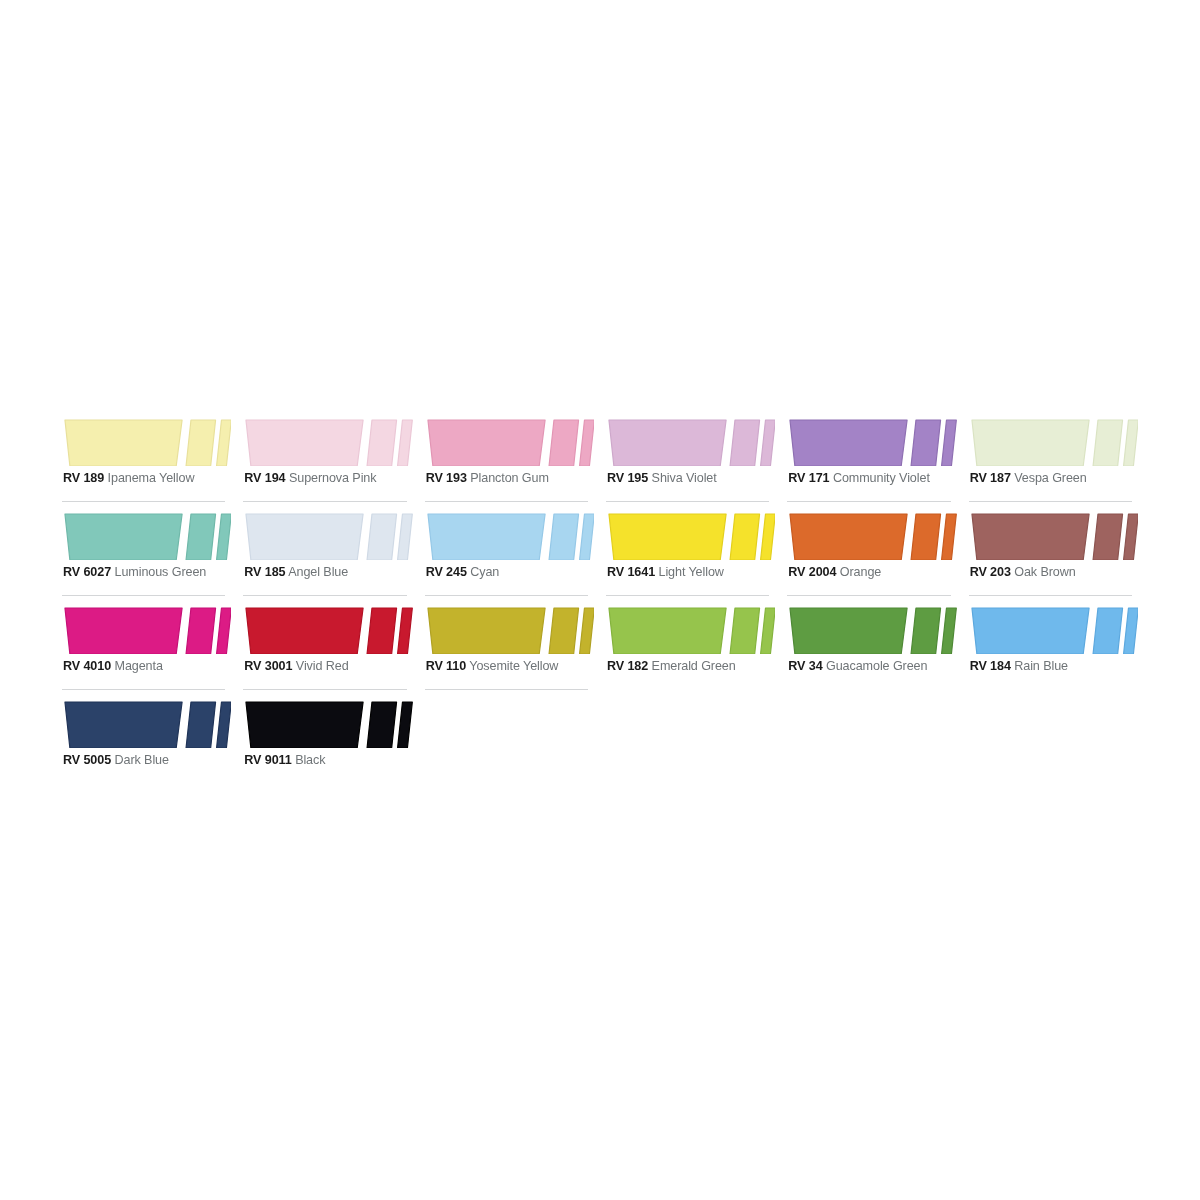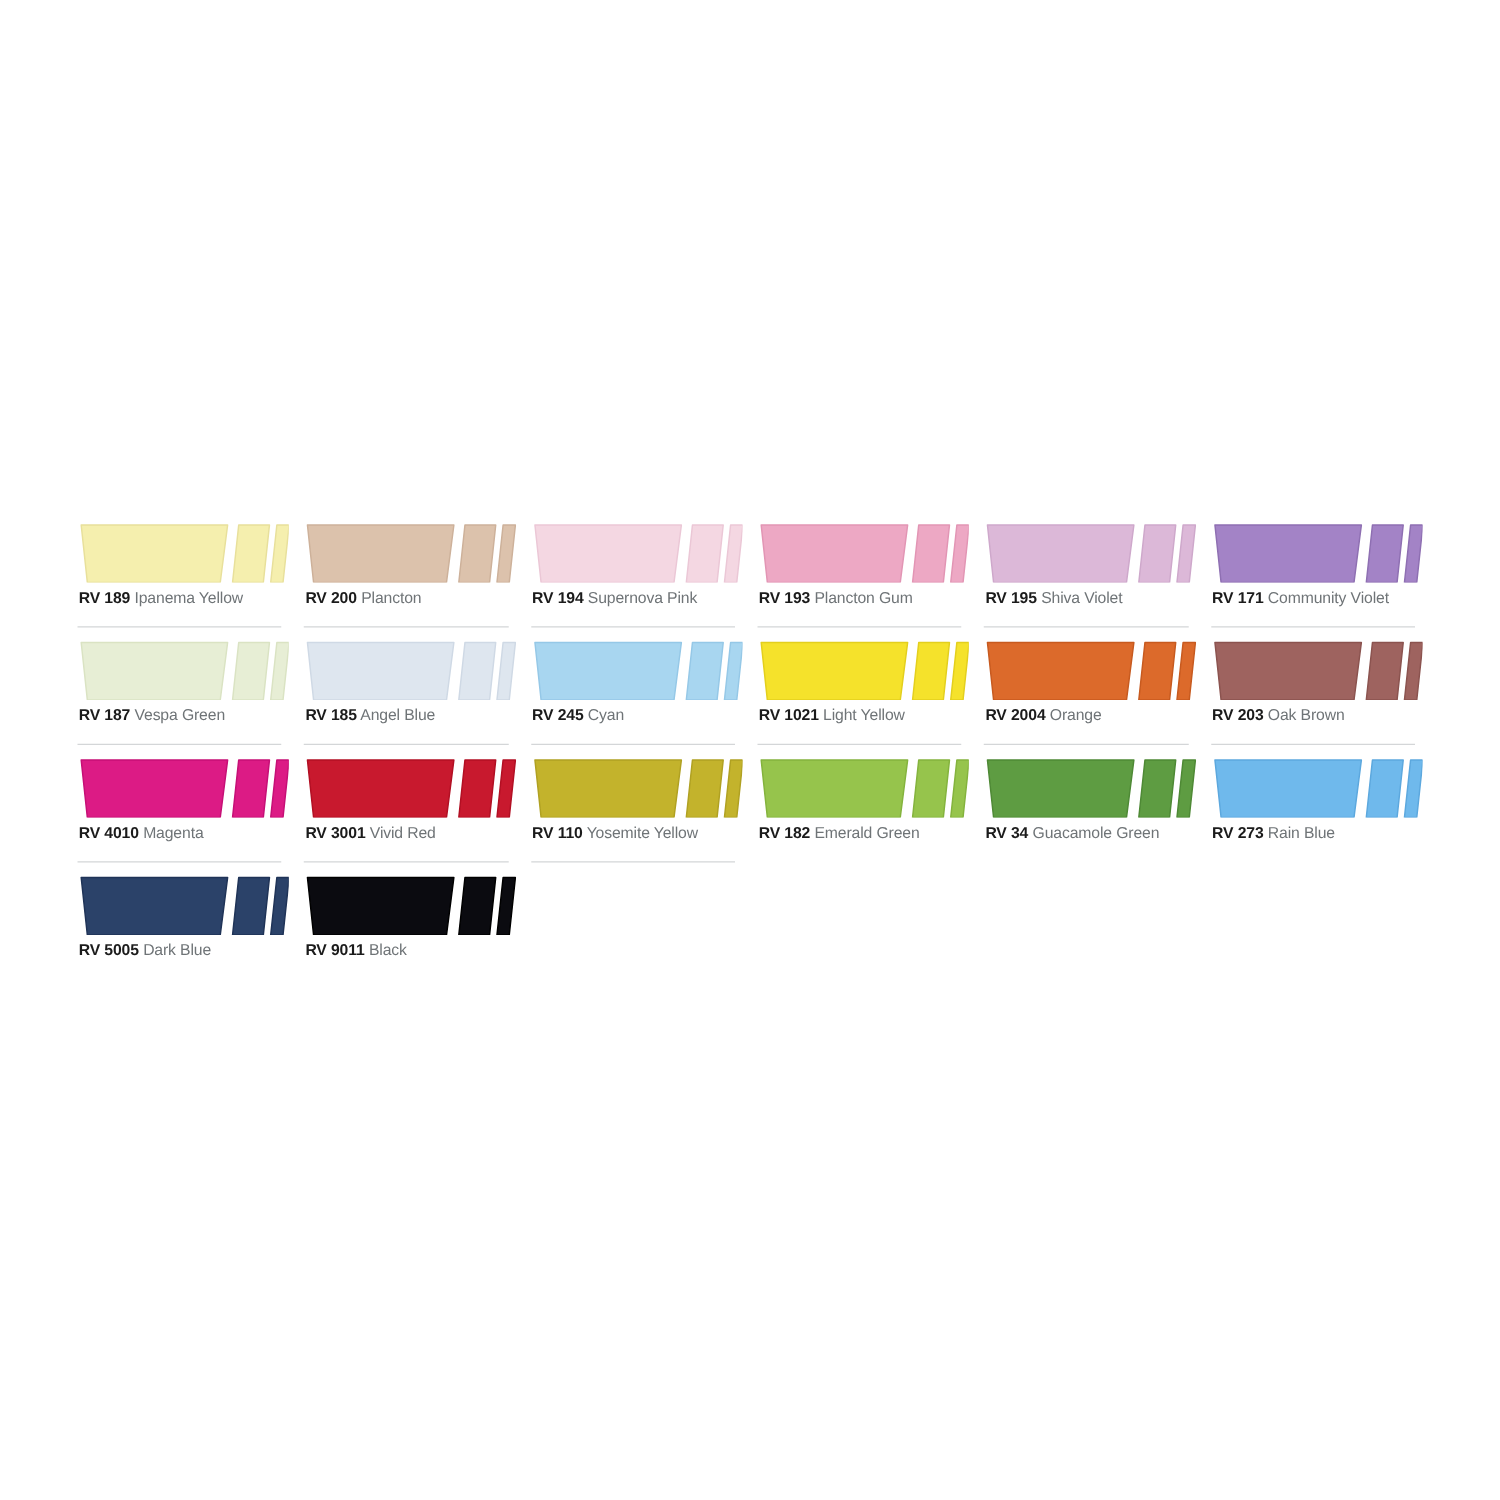--- a/index.html
+++ b/index.html
@@ -85,28 +85,20 @@
       <div class="swatch-cell ruled">
         <svg class="marker-art" viewBox="0 0 172 52" preserveAspectRatio="none">
           <polygon points="8,52 3,6 122,6 116,52" fill="#F5EFAE" stroke="#E8E09B" stroke-width="1.2" stroke-linejoin="round"></polygon>
           <polygon points="126,52 131,6 156,6 151,52" fill="#F5EFAE" stroke="#E8E09B" stroke-width="1.2" stroke-linejoin="round"></polygon>
           <polygon points="157,52 162,6 172,6 167,52" fill="#F5EFAE" stroke="#E8E09B" stroke-width="1.2" stroke-linejoin="round"></polygon>
         </svg>
         <div class="swatch-label"><span class="swatch-code">RV 189</span> <span class="swatch-name">Ipanema Yellow</span></div>
       </div>
       <div class="swatch-cell ruled">
         <svg class="marker-art" viewBox="0 0 172 52" preserveAspectRatio="none">
-          <polygon points="8,52 3,6 122,6 116,52" fill="#DCC2AC" stroke="#CDB19A" stroke-width="1.2" stroke-linejoin="round"></polygon>
-          <polygon points="126,52 131,6 156,6 151,52" fill="#DCC2AC" stroke="#CDB19A" stroke-width="1.2" stroke-linejoin="round"></polygon>
-          <polygon points="157,52 162,6 172,6 167,52" fill="#DCC2AC" stroke="#CDB19A" stroke-width="1.2" stroke-linejoin="round"></polygon>
-        </svg>
-        <div class="swatch-label"><span class="swatch-code">RV 200</span> <span class="swatch-name">Plancton</span></div>
-      </div>
-      <div class="swatch-cell ruled">
-        <svg class="marker-art" viewBox="0 0 172 52" preserveAspectRatio="none">
           <polygon points="8,52 3,6 122,6 116,52" fill="#F4D7E2" stroke="#EBC7D6" stroke-width="1.2" stroke-linejoin="round"></polygon>
           <polygon points="126,52 131,6 156,6 151,52" fill="#F4D7E2" stroke="#EBC7D6" stroke-width="1.2" stroke-linejoin="round"></polygon>
           <polygon points="157,52 162,6 172,6 167,52" fill="#F4D7E2" stroke="#EBC7D6" stroke-width="1.2" stroke-linejoin="round"></polygon>
         </svg>
         <div class="swatch-label"><span class="swatch-code">RV 194</span> <span class="swatch-name">Supernova Pink</span></div>
       </div>
       <div class="swatch-cell ruled">
         <svg class="marker-art" viewBox="0 0 172 52" preserveAspectRatio="none">
           <polygon points="8,52 3,6 122,6 116,52" fill="#EDA8C4" stroke="#E295B4" stroke-width="1.2" stroke-linejoin="round"></polygon>
           <polygon points="126,52 131,6 156,6 151,52" fill="#EDA8C4" stroke="#E295B4" stroke-width="1.2" stroke-linejoin="round"></polygon>
@@ -133,41 +125,49 @@
       <div class="swatch-cell ruled">
         <svg class="marker-art" viewBox="0 0 172 52" preserveAspectRatio="none">
           <polygon points="8,52 3,6 122,6 116,52" fill="#E7EED5" stroke="#DAE3C3" stroke-width="1.2" stroke-linejoin="round"></polygon>
           <polygon points="126,52 131,6 156,6 151,52" fill="#E7EED5" stroke="#DAE3C3" stroke-width="1.2" stroke-linejoin="round"></polygon>
           <polygon points="157,52 162,6 172,6 167,52" fill="#E7EED5" stroke="#DAE3C3" stroke-width="1.2" stroke-linejoin="round"></polygon>
         </svg>
         <div class="swatch-label"><span class="swatch-code">RV 187</span> <span class="swatch-name">Vespa Green</span></div>
       </div>
       <div class="swatch-cell ruled">
         <svg class="marker-art" viewBox="0 0 172 52" preserveAspectRatio="none">
+          <polygon points="8,52 3,6 122,6 116,52" fill="#81C8BA" stroke="#6FB8A9" stroke-width="1.2" stroke-linejoin="round"></polygon>
+          <polygon points="126,52 131,6 156,6 151,52" fill="#81C8BA" stroke="#6FB8A9" stroke-width="1.2" stroke-linejoin="round"></polygon>
+          <polygon points="157,52 162,6 172,6 167,52" fill="#81C8BA" stroke="#6FB8A9" stroke-width="1.2" stroke-linejoin="round"></polygon>
+        </svg>
+        <div class="swatch-label"><span class="swatch-code">RV 6027</span> <span class="swatch-name">Luminous Green</span></div>
+      </div>
+      <div class="swatch-cell ruled">
+        <svg class="marker-art" viewBox="0 0 172 52" preserveAspectRatio="none">
           <polygon points="8,52 3,6 122,6 116,52" fill="#DEE6EF" stroke="#CFD9E5" stroke-width="1.2" stroke-linejoin="round"></polygon>
           <polygon points="126,52 131,6 156,6 151,52" fill="#DEE6EF" stroke="#CFD9E5" stroke-width="1.2" stroke-linejoin="round"></polygon>
           <polygon points="157,52 162,6 172,6 167,52" fill="#DEE6EF" stroke="#CFD9E5" stroke-width="1.2" stroke-linejoin="round"></polygon>
         </svg>
         <div class="swatch-label"><span class="swatch-code">RV 185</span> <span class="swatch-name">Angel Blue</span></div>
       </div>
       <div class="swatch-cell ruled">
         <svg class="marker-art" viewBox="0 0 172 52" preserveAspectRatio="none">
           <polygon points="8,52 3,6 122,6 116,52" fill="#A8D6F0" stroke="#95C8E7" stroke-width="1.2" stroke-linejoin="round"></polygon>
           <polygon points="126,52 131,6 156,6 151,52" fill="#A8D6F0" stroke="#95C8E7" stroke-width="1.2" stroke-linejoin="round"></polygon>
           <polygon points="157,52 162,6 172,6 167,52" fill="#A8D6F0" stroke="#95C8E7" stroke-width="1.2" stroke-linejoin="round"></polygon>
         </svg>
         <div class="swatch-label"><span class="swatch-code">RV 245</span> <span class="swatch-name">Cyan</span></div>
       </div>
       <div class="swatch-cell ruled">
         <svg class="marker-art" viewBox="0 0 172 52" preserveAspectRatio="none">
           <polygon points="8,52 3,6 122,6 116,52" fill="#F5E22B" stroke="#E3CF1D" stroke-width="1.2" stroke-linejoin="round"></polygon>
           <polygon points="126,52 131,6 156,6 151,52" fill="#F5E22B" stroke="#E3CF1D" stroke-width="1.2" stroke-linejoin="round"></polygon>
           <polygon points="157,52 162,6 172,6 167,52" fill="#F5E22B" stroke="#E3CF1D" stroke-width="1.2" stroke-linejoin="round"></polygon>
         </svg>
-        <div class="swatch-label"><span class="swatch-code">RV 1021</span> <span class="swatch-name">Light Yellow</span></div>
+        <div class="swatch-label"><span class="swatch-code">RV 1641</span> <span class="swatch-name">Light Yellow</span></div>
       </div>
       <div class="swatch-cell ruled">
         <svg class="marker-art" viewBox="0 0 172 52" preserveAspectRatio="none">
           <polygon points="8,52 3,6 122,6 116,52" fill="#DC6A2B" stroke="#C75A1F" stroke-width="1.2" stroke-linejoin="round"></polygon>
           <polygon points="126,52 131,6 156,6 151,52" fill="#DC6A2B" stroke="#C75A1F" stroke-width="1.2" stroke-linejoin="round"></polygon>
           <polygon points="157,52 162,6 172,6 167,52" fill="#DC6A2B" stroke="#C75A1F" stroke-width="1.2" stroke-linejoin="round"></polygon>
         </svg>
         <div class="swatch-label"><span class="swatch-code">RV 2004</span> <span class="swatch-name">Orange</span></div>
       </div>
       <div class="swatch-cell ruled">
@@ -217,21 +217,21 @@
           <polygon points="157,52 162,6 172,6 167,52" fill="#5E9C42" stroke="#4E8935" stroke-width="1.2" stroke-linejoin="round"></polygon>
         </svg>
         <div class="swatch-label"><span class="swatch-code">RV 34</span> <span class="swatch-name">Guacamole Green</span></div>
       </div>
       <div class="swatch-cell">
         <svg class="marker-art" viewBox="0 0 172 52" preserveAspectRatio="none">
           <polygon points="8,52 3,6 122,6 116,52" fill="#6FB9EC" stroke="#5CA8DE" stroke-width="1.2" stroke-linejoin="round"></polygon>
           <polygon points="126,52 131,6 156,6 151,52" fill="#6FB9EC" stroke="#5CA8DE" stroke-width="1.2" stroke-linejoin="round"></polygon>
           <polygon points="157,52 162,6 172,6 167,52" fill="#6FB9EC" stroke="#5CA8DE" stroke-width="1.2" stroke-linejoin="round"></polygon>
         </svg>
-        <div class="swatch-label"><span class="swatch-code">RV 273</span> <span class="swatch-name">Rain Blue</span></div>
+        <div class="swatch-label"><span class="swatch-code">RV 184</span> <span class="swatch-name">Rain Blue</span></div>
       </div>
       <div class="swatch-cell">
         <svg class="marker-art" viewBox="0 0 172 52" preserveAspectRatio="none">
           <polygon points="8,52 3,6 122,6 116,52" fill="#2B4269" stroke="#1F3357" stroke-width="1.2" stroke-linejoin="round"></polygon>
           <polygon points="126,52 131,6 156,6 151,52" fill="#2B4269" stroke="#1F3357" stroke-width="1.2" stroke-linejoin="round"></polygon>
           <polygon points="157,52 162,6 172,6 167,52" fill="#2B4269" stroke="#1F3357" stroke-width="1.2" stroke-linejoin="round"></polygon>
         </svg>
         <div class="swatch-label"><span class="swatch-code">RV 5005</span> <span class="swatch-name">Dark Blue</span></div>
       </div>
       <div class="swatch-cell">

